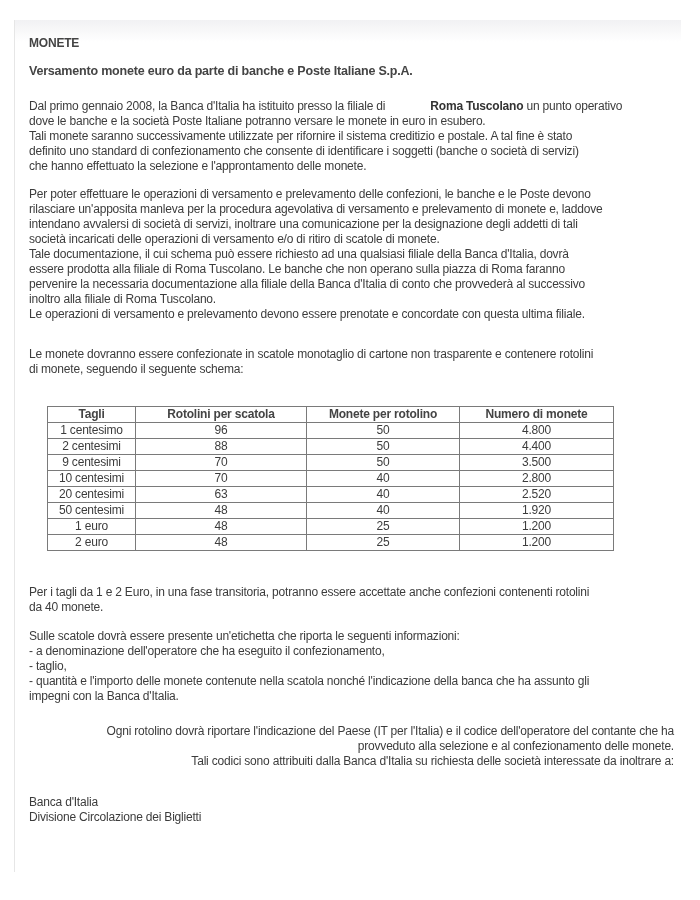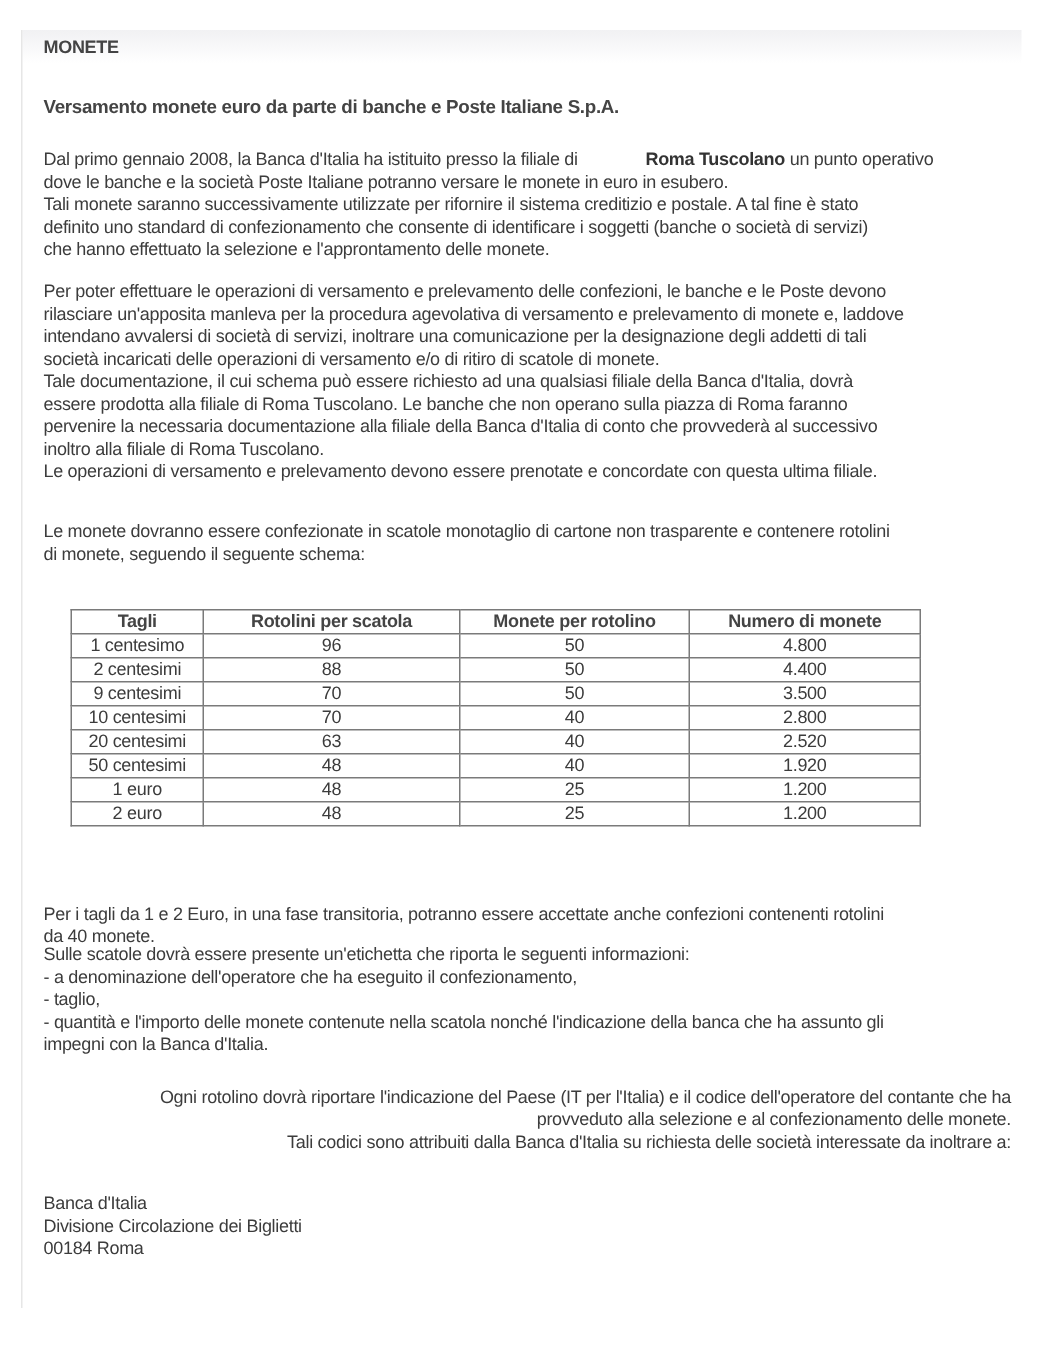--- a/index.html
+++ b/index.html
@@ -28,21 +28,21 @@
       position: absolute;
       left: 14px;
       top: 0;
       width: 645px;
       font-size: 12px;
       line-height: 15px;
       letter-spacing: -0.2px;
     }
     .section-title {
       position: absolute;
-      top: 4px;
+      top: 16px;
       left: 0;
       font-size: 12px;
       font-weight: bold;
       color: #444;
     }
     .subtitle {
       position: absolute;
       top: 44px;
       left: 0;
       font-size: 12.5px;
@@ -174,21 +174,21 @@
         </tr>
         <tr>
           <td>2 euro</td>
           <td>48</td>
           <td>25</td>
           <td>1.200</td>
         </tr>
       </tbody>
     </table>
 
-    <div class="para" style="top:582px;">
+    <div class="para" style="top:565px;">
       <span class="line">Per i tagli da 1 e 2 Euro, in una fase transitoria, potranno essere accettate anche confezioni contenenti rotolini</span>
       <span class="line">da 40 monete.</span>
     </div>
 
     <div class="para" style="top:609px;">
       <span class="line">Sulle scatole dovrà essere presente un'etichetta che riporta le seguenti informazioni:</span>
       <span class="line">- a denominazione dell'operatore che ha eseguito il confezionamento,</span>
       <span class="line">- taglio,</span>
       <span class="line">- quantità e l'importo delle monete contenute nella scatola nonché l'indicazione della banca che ha assunto gli</span>
       <span class="line">impegni con la Banca d'Italia.</span>
@@ -196,17 +196,16 @@
 
     <div class="para" style="top:704px;text-align:right;">
       <span class="line">Ogni rotolino dovrà riportare l'indicazione del Paese (IT per l'Italia) e il codice dell'operatore del contante che ha</span>
       <span class="line">provveduto alla selezione e al confezionamento delle monete.</span>
       <span class="line">Tali codici sono attribuiti dalla Banca d'Italia su richiesta delle società interessate da inoltrare a:</span>
     </div>
 
     <div class="para" style="top:775px;">
       <span class="line">Banca d'Italia</span>
       <span class="line">Divisione Circolazione dei Biglietti</span>
-      <span class="line">00184 Roma</span>
     </div>
 
   </div>
 </div>
 
 </body></html>

